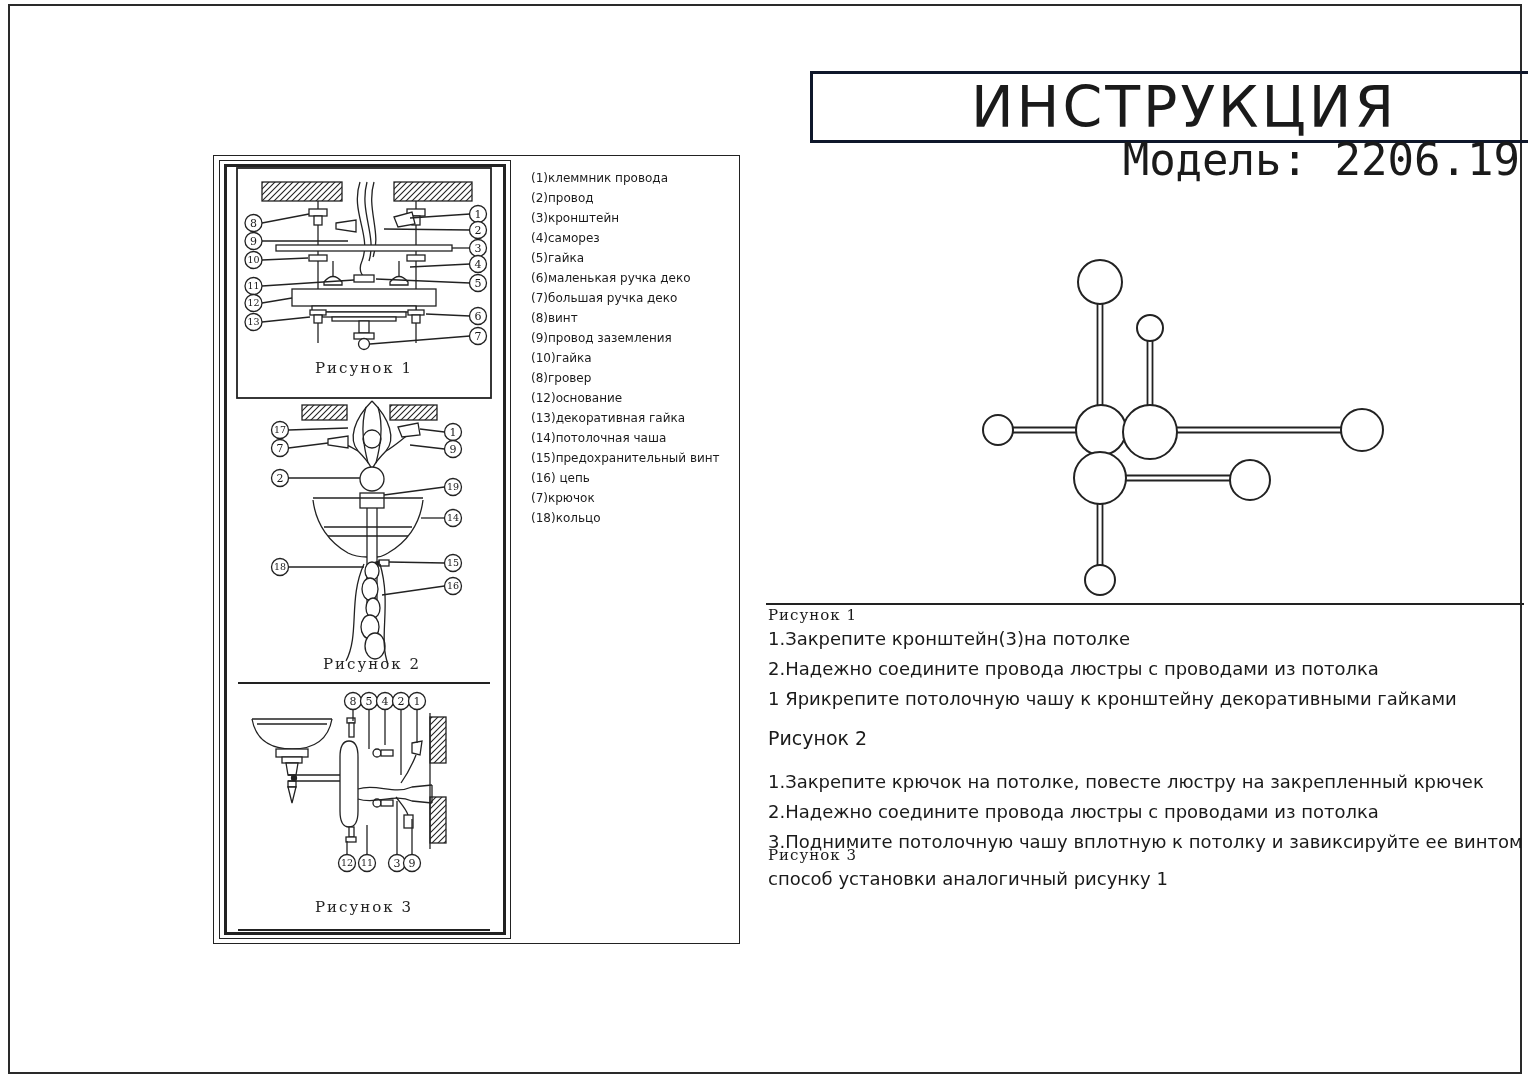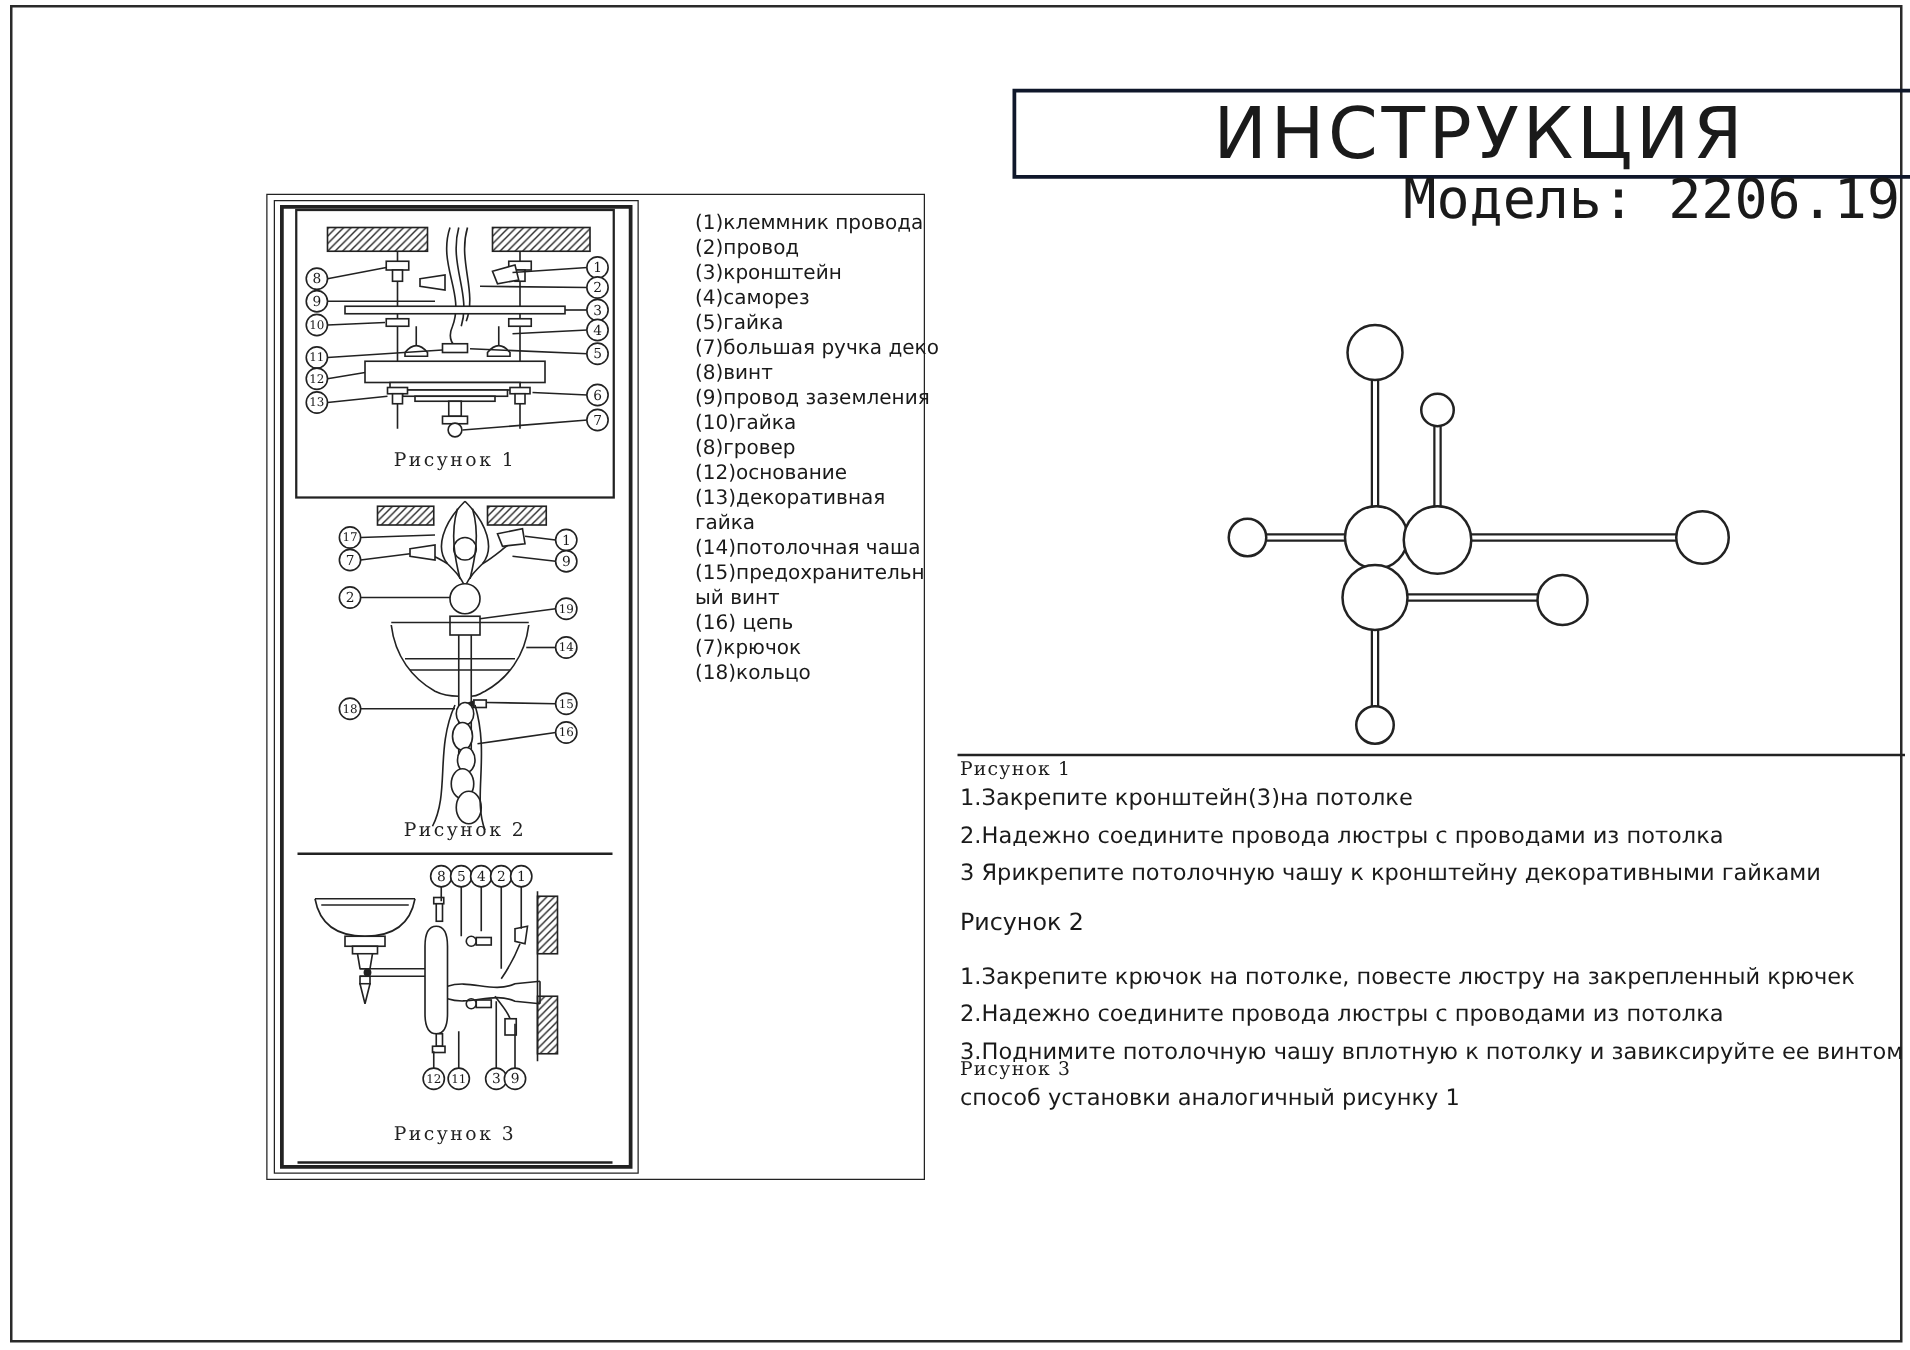--- a/index.html
+++ b/index.html
@@ -14,21 +14,21 @@
     display:flex;align-items:center;justify-content:center;
     font-size:57px;letter-spacing:3px;font-family:"DejaVu Sans",sans-serif;margin-top:44px;
   }
   #model-label{
     left:1000px;top:134px;width:520px;text-align:right;
     font-family:"DejaVu Sans Mono",monospace;font-size:44px;white-space:pre;
   }
   #left-outer-box{left:213px;top:155px;width:527px;height:789px;border:1.5px solid #222;box-sizing:border-box;}
   #figures-panel-outer{left:219px;top:160px;width:292px;height:779px;border:1px solid #222;box-sizing:border-box;}
   #figures-panel-inner{left:224px;top:164px;width:282px;height:771px;border:3px solid #222;box-sizing:border-box;}
-  #parts-list{left:556px;top:168px;width:196px;font-size:16px;line-height:20px;overflow-wrap:anywhere;}
+  #parts-list{left:531px;top:168px;width:196px;font-size:12px;line-height:20px;overflow-wrap:anywhere;}
   .part-item{white-space:normal;}
   #instr-sep{left:766px;top:603px;width:758px;height:0;border-top:2px solid #222;}
   .h-small{font-family:"DejaVu Serif",serif;font-size:15px;letter-spacing:1px;}
   .steps{font-size:18px;line-height:30px;}
   #sec1-heading{left:768px;top:606px;}
   #sec1-steps{left:768px;top:624px;}
   #sec2-heading{left:768px;top:727px;font-size:19px;}
   #sec2-steps{left:768px;top:753px;margin-top:14px;}
   #sec3-heading{left:768px;top:846px;}
   #sec3-steps{left:768px;top:868px;font-size:18px;text-align:right;}
@@ -286,20 +286,21 @@
   </g>
   <text class="figlabel" x="128" y="221">Рисунок 3</text>
 </svg>
 
 <div id="parts-list" class="abs">
   <div class="part-item">(1)клеммник провода</div>
   <div class="part-item">(2)провод</div>
   <div class="part-item">(3)кронштейн</div>
   <div class="part-item">(4)саморез</div>
   <div class="part-item">(5)гайка</div>
+  <div class="part-item">(6)маленькая ручка деко</div>
   <div class="part-item">(7)большая ручка деко</div>
   <div class="part-item">(8)винт</div>
   <div class="part-item">(9)провод заземления</div>
   <div class="part-item">(10)гайка</div>
   <div class="part-item">(8)гровер</div>
   <div class="part-item">(12)основание</div>
   <div class="part-item">(13)декоративная гайка</div>
   <div class="part-item">(14)потолочная чаша</div>
   <div class="part-item">(15)предохранительный винт</div>
   <div class="part-item">(16) цепь</div>
@@ -334,21 +335,21 @@
     <circle cx="140" cy="230" r="26"></circle>
   </g>
 </svg>
 
 <div id="instr-sep" class="abs"></div>
 
 <div id="sec1-heading" class="abs h-small">Рисунок 1</div>
 <div id="sec1-steps" class="abs steps">
   <div>1.Закрепите кронштейн(3)на потолке</div>
   <div>2.Надежно соедините провода люстры с проводами из потолка</div>
-  <div>3 Ярикрепите потолочную чашу к кронштейну декоративными гайками</div>
+  <div>1 Ярикрепите потолочную чашу к кронштейну декоративными гайками</div>
 </div>
 
 <div id="sec2-heading" class="abs">Рисунок 2</div>
 <div id="sec2-steps" class="abs steps">
   <div>1.Закрепите крючок на потолке, повесте люстру на закрепленный крючек</div>
   <div>2.Надежно соедините провода люстры с проводами из потолка</div>
   <div>3.Поднимите потолочную чашу вплотную к потолку и завиксируйте ее винтом</div>
 </div>
 
 <div id="sec3-heading" class="abs h-small">Рисунок 3</div>

